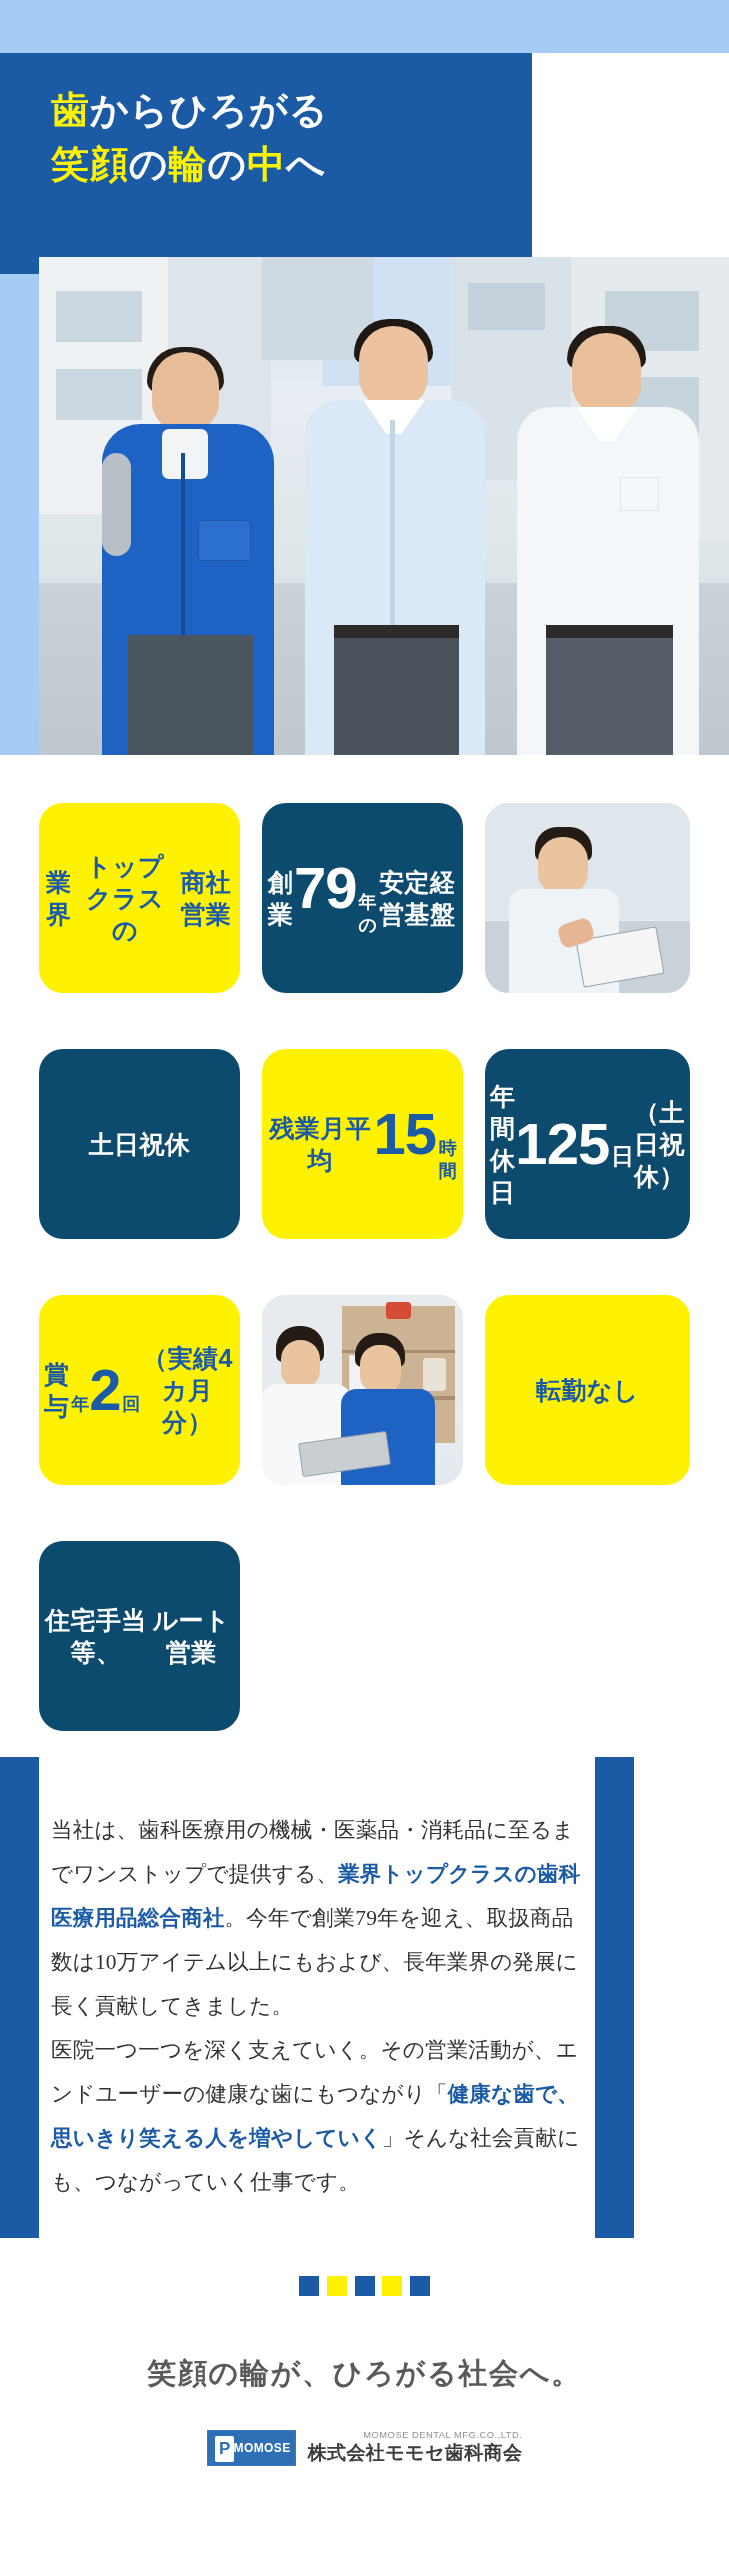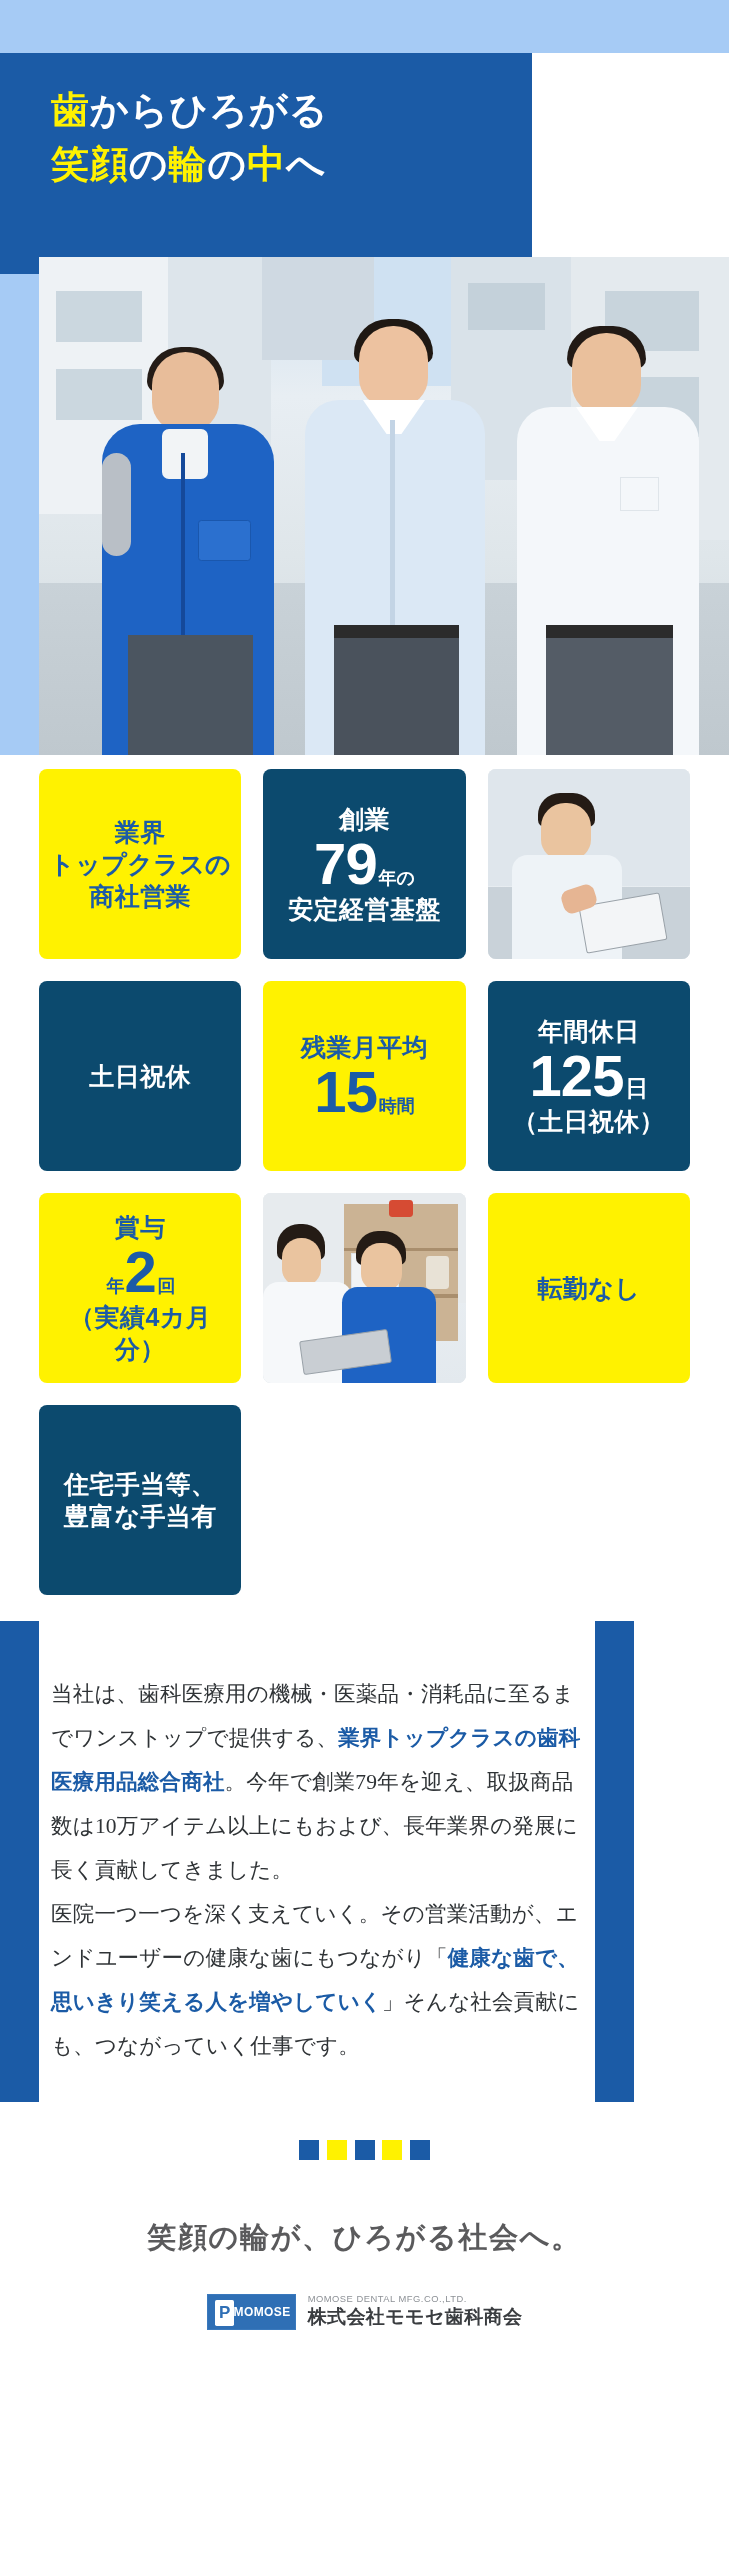--- a/index.html
+++ b/index.html
@@ -84,25 +84,26 @@
   .p3 .pants { position:absolute; left:39px; top:305px; width:127px; height:117px; background:#545c66; }
 
   
   .grid {
     position:relative; width:729px;
     padding:0 39px; margin-top:13.7px;
     display:grid; grid-template-columns:repeat(3,1fr);
     gap:22px 22px;
   }
   .card {
-    border-radius:8px; min-height:190px;
-    display:flex; flex-direction:column;
+    border-radius:24px; min-height:190px;
+    display:flex; flex-direction:row;
     align-items:center; justify-content:center;
     text-align:center; line-height:1.28;
     padding:8.6px 5.1px;
+    margin-top:34px;
   }
   .card.yellow { background:#fff200; color:#1b5ba6; }
   .card.blue   { background:#0c4a6e; color:#ffffff; }
   .card.photo  { padding:0; overflow:hidden; background:#d9dfe4; position:relative; }
   .l-md  { font-size:25px; font-weight:bold; letter-spacing:0.4px; }
   .l-big { font-size:58px; font-weight:bold; line-height:1.0; letter-spacing:-0.9px; }
   .l-big2{ font-size:53px; font-weight:bold; line-height:1.0; letter-spacing:-0.9px; }
   .row-inline { display:flex; align-items:baseline; justify-content:center; }
   .unit-sm { font-size:23px; font-weight:bold; margin-left:1.7px; }
   .unit-md { font-size:18px; font-weight:bold; margin-left:1.7px; }
@@ -148,21 +149,21 @@
     color:#ffffff; font-size:13px; font-weight:bold;
     letter-spacing:0.4px; position:relative;
   }
   .logomark .pmark {
     position:absolute; left:7.7px; top:5.1px; width:19px; height:26px;
     background:#ffffff; color:#2f6fb5; font-size:17px; font-weight:bold;
     display:flex; align-items:center; justify-content:center;
     border-radius:1.7px;
   }
   .logomark .mtext { margin-left:22px; font-size:12px; }
-  .logotext { text-align:left; }
+  .logotext { text-align:right; }
   .logo-en { font-size:9.4px; color:#8d9196; letter-spacing:0.5px; line-height:1.3; }
   .logo-jp { font-size:19px; font-weight:bold; color:#3a3d40; letter-spacing:0.4px; line-height:1.3; }
 </style>
 </head>
 <body>
 
 <section class="hero">
   <div class="hero-lightband"></div>
   <div class="hero-lightstrip"></div>
 
@@ -307,21 +308,21 @@
       <div class="cp-tray" style="left:38px;top:142px;width:89px;height:34px;transform:rotate(-8deg);"></div>
     </div>
   </div>
 
   <div class="card yellow">
     <div class="l-md">転勤なし</div>
   </div>
 
   <div class="card blue">
     <div class="l-md">住宅手当等、</div>
-    <div class="l-md">豊富な手当有</div>
+    <div class="l-md">ルート営業</div>
   </div>
 
 </section>
 
 <section class="textsec">
   <div class="bar-l"></div>
   <div class="bar-r"></div>
   <div class="body-copy">
     <p><span>当社は、歯科医療用の機械・医薬品・消耗品に至るまでワンストップで提供する、</span><span class="em">業界トップクラスの歯科医療用品総合商社</span><span>。今年で創業79年を迎え、取扱商品数は10万アイテム以上にもおよび、長年業界の発展に長く貢献してきました。</span></p>
     <p><span>医院一つ一つを深く支えていく。その営業活動が、エンドユーザーの健康な歯にもつながり「</span><span class="em">健康な歯で、思いきり笑える人を増やしていく</span><span>」そんな社会貢献にも、つながっていく仕事です。</span></p>

